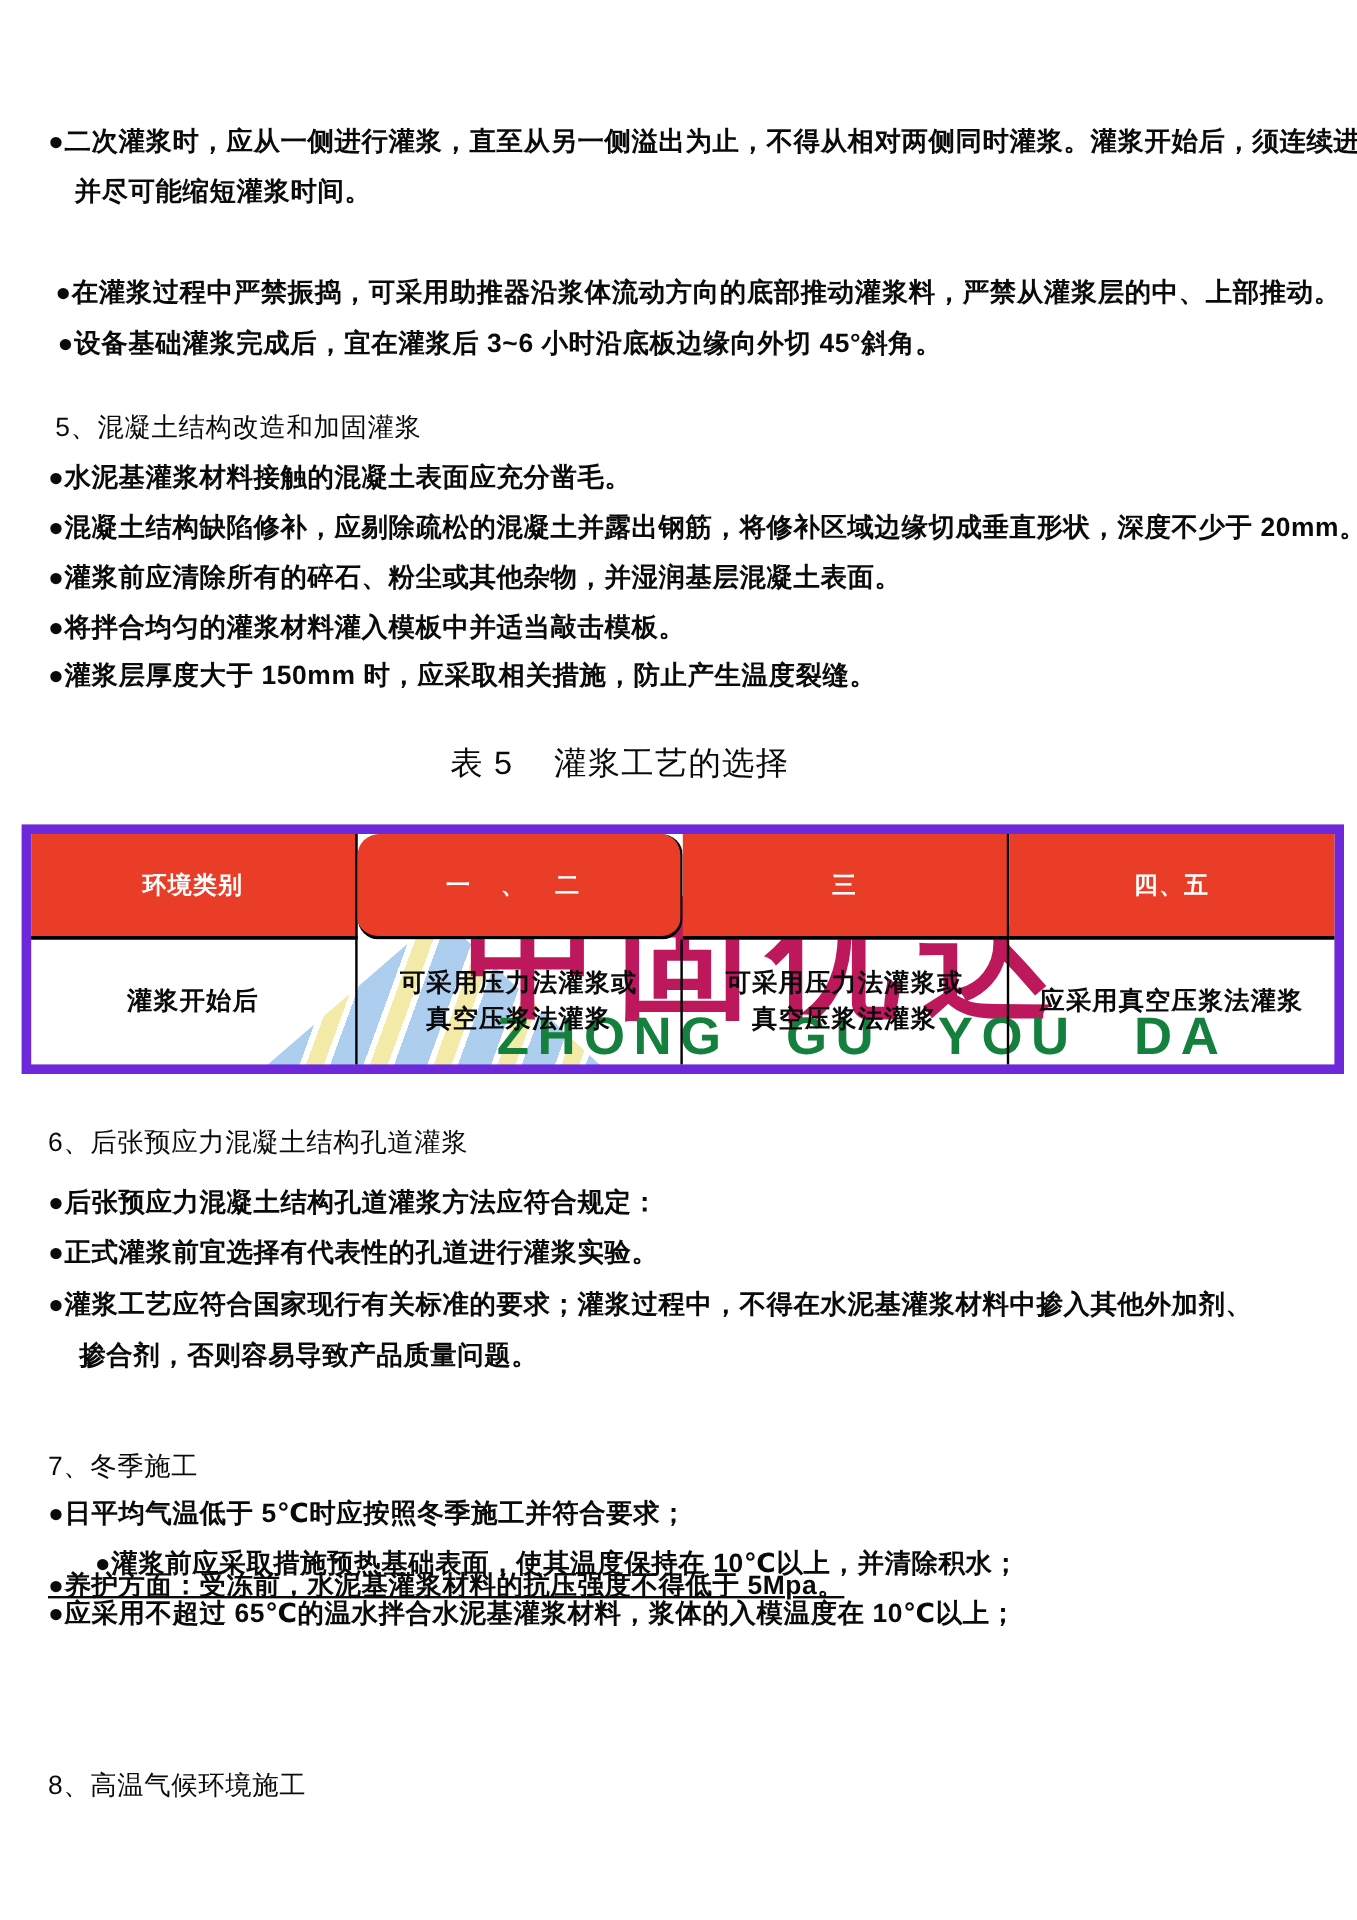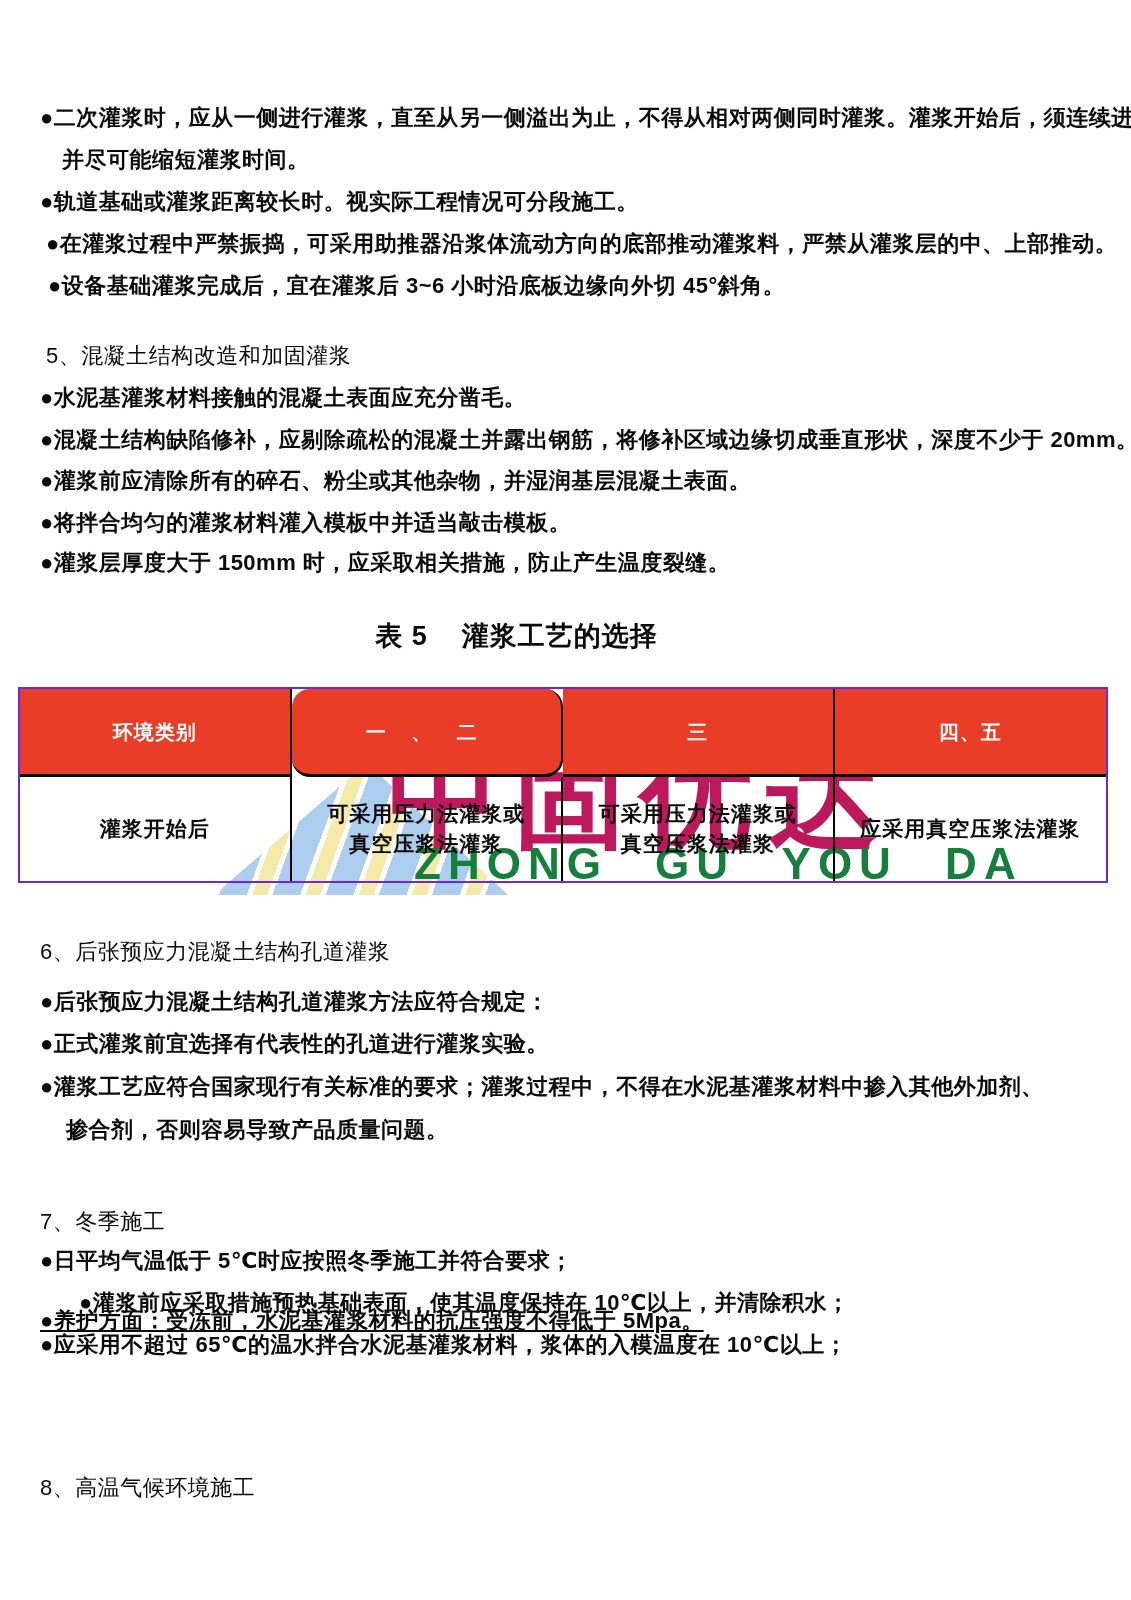--- a/index.html
+++ b/index.html
@@ -10,21 +10,21 @@
   }
   .page{position:absolute;inset:0;}
   
   .ln{
     position:absolute;left:40px;font-size:22px;font-weight:600;
     line-height:28px;white-space:nowrap;letter-spacing:.5px;
   }
   .hd{font-weight:400;letter-spacing:.5px;}
   .tbl-title{
     position:absolute;left:0;width:1033px;text-align:center;
-    font-size:27px;font-weight:700;letter-spacing:1px;
+    font-size:27px;font-weight:400;letter-spacing:1px;
   }
   .tbl-title .gap{display:inline-block;width:34px;}
   
   .wm{position:absolute;left:0;top:0;z-index:1;pointer-events:none;}
   .wm-logo{
     position:absolute;left:214px;top:763px;width:294px;height:132px;
     clip-path:polygon(52% 0,100% 100%,0 100%);
     background:repeating-linear-gradient(110deg,
       #a9cbee 0 26px,#ffffff 26px 31px,#f3e9a4 31px 45px,#ffffff 45px 50px);
     opacity:.95;
@@ -34,21 +34,21 @@
     font-weight:700;color:#be185d;letter-spacing:14px;white-space:nowrap;
   }
   .wm-en{
     position:absolute;left:414px;top:842px;font-size:44px;line-height:1;
     font-weight:700;color:#15803d;letter-spacing:7px;word-spacing:28px;
     white-space:nowrap;
   }
   
   .grout-table{
     position:absolute;left:18px;top:687px;width:1086px;z-index:2;
-    border:2px solid #6d28d9;display:grid;grid-template-rows:88px 104px;
+    border:8px solid #6d28d9;display:grid;grid-template-rows:88px 104px;
     background:transparent;
   }
   .tr{display:grid;grid-template-columns:1fr 1fr 1fr 1fr;}
   .tr.head .cell{
     background:#e93d28;color:#ffffff;border-bottom:3px solid #000;
   }
   .cell{
     display:flex;flex-direction:column;align-items:center;justify-content:center;
     font-size:20px;font-weight:700;text-align:center;line-height:30px;
     border-right:2px solid #000;letter-spacing:1px;
@@ -57,21 +57,20 @@
   .tr.body .cell{background:transparent;color:#0a0a0a;font-size:21px;}
   .tr.head .cell.c2{letter-spacing:10px;border-radius:18px;}
 </style>
 </head>
 <body>
 
 <div class="page">
 
   <div class="ln" style="top:104px;">●二次灌浆时，应从一侧进行灌浆，直至从另一侧溢出为止，不得从相对两侧同时灌浆。灌浆开始后，须连续进行，</div>
   <div class="ln" style="top:146px;left:62px;">并尽可能缩短灌浆时间。</div>
-  <div class="ln" style="top:188px;">●轨道基础或灌浆距离较长时。视实际工程情况可分段施工。</div>
   <div class="ln" style="top:230px;left:46px;">●在灌浆过程中严禁振捣，可采用助推器沿浆体流动方向的底部推动灌浆料，严禁从灌浆层的中、上部推动。</div>
   <div class="ln" style="top:272px;left:48px;">●设备基础灌浆完成后，宜在灌浆后 3~6 小时沿底板边缘向外切 45°斜角。</div>
 
   <div class="ln hd" style="top:342px;left:46px;">5、混凝土结构改造和加固灌浆</div>
   <div class="ln" style="top:384px;">●水泥基灌浆材料接触的混凝土表面应充分凿毛。</div>
   <div class="ln" style="top:426px;">●混凝土结构缺陷修补，应剔除疏松的混凝土并露出钢筋，将修补区域边缘切成垂直形状，深度不少于 20mm。</div>
   <div class="ln" style="top:467px;">●灌浆前应清除所有的碎石、粉尘或其他杂物，并湿润基层混凝土表面。</div>
   <div class="ln" style="top:509px;">●将拌合均匀的灌浆材料灌入模板中并适当敲击模板。</div>
   <div class="ln" style="top:549px;">●灌浆层厚度大于 150mm 时，应采取相关措施，防止产生温度裂缝。</div>
 

